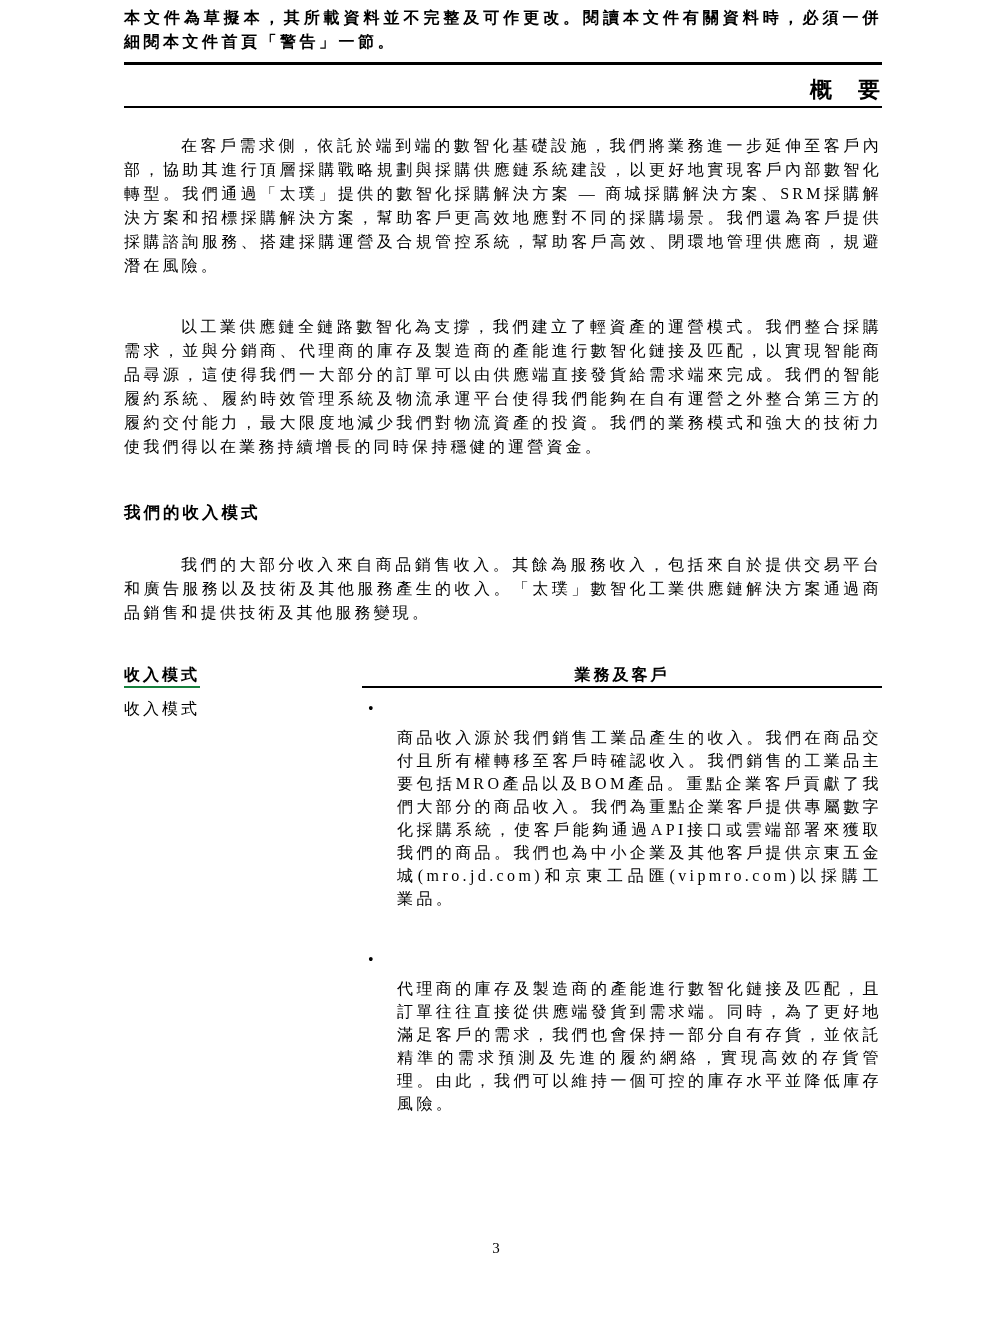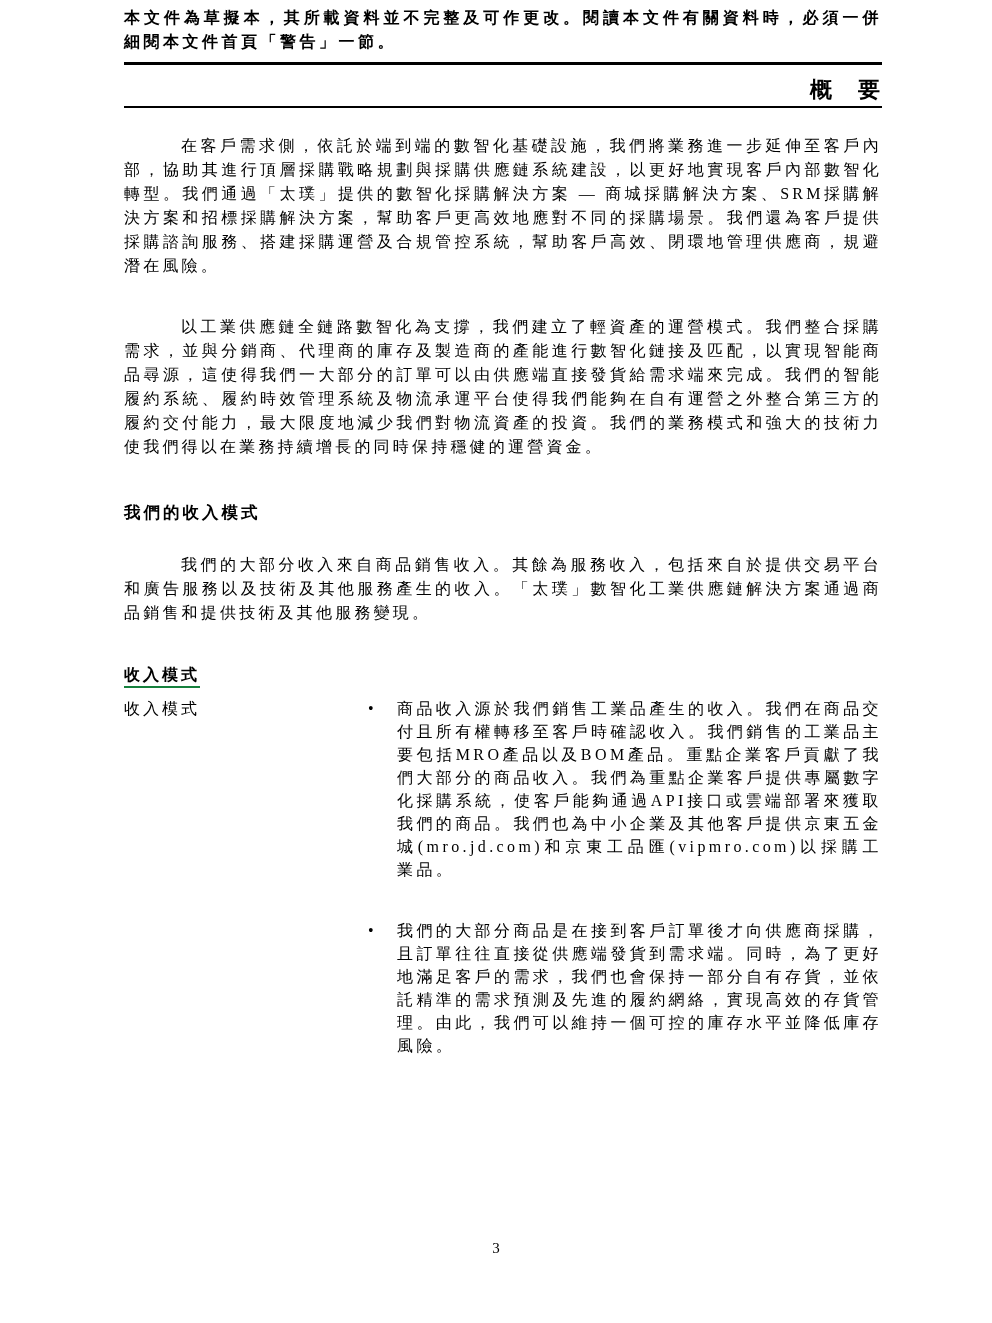--- a/index.html
+++ b/index.html
@@ -114,20 +114,21 @@
     line-height: 23px;
     padding-left: 6px;
     box-sizing: border-box;
   }
   .bullet-text {
     flex: 1;
     font-size: 16px;
     line-height: 23px;
     letter-spacing: 3.4px;
     text-align: justify;
+    margin-top: 29px;
   }
   .page-number {
     position: absolute;
     top: 1240px;
     left: 0;
     width: 992px;
     text-align: center;
     font-size: 15px;
   }
 </style>
@@ -152,34 +153,35 @@
   <div class="section-heading">我們的收入模式</div>
 
   <p class="body-para after-heading">我們的大部分收入來自商品銷售收入。其餘為服務收入，包括來自於提供交易平台和廣告服務以及技術及其他服務產生的收入。「太璞」數智化工業供應鏈解決方案通過商品銷售和提供技術及其他服務變現。</p>
 
   <div class="rev-table">
 
     <div class="rev-header">
       <div class="rev-col1">
         <span class="rev-col1-header">收入模式</span>
       </div>
+      <div class="rev-col2 rev-col2-header">業務及客戶</div>
     </div>
 
     <div class="rev-row">
       <div class="rev-col1 rev-row-label">收入模式</div>
       <div class="rev-col2">
 
         <div class="bullet-item">
           <span class="bullet-marker">•</span>
           <span class="bullet-text">商品收入源於我們銷售工業品產生的收入。我們在商品交付且所有權轉移至客戶時確認收入。我們銷售的工業品主要包括MRO產品以及BOM產品。重點企業客戶貢獻了我們大部分的商品收入。我們為重點企業客戶提供專屬數字化採購系統，使客戶能夠通過API接口或雲端部署來獲取我們的商品。我們也為中小企業及其他客戶提供京東五金城(mro.jd.com)和京東工品匯(vipmro.com)以採購工業品。</span>
         </div>
 
         <div class="bullet-item second">
           <span class="bullet-marker">•</span>
-          <span class="bullet-text">我們的大部分商品是在接到客戶訂單後才向供應商採購，且訂單往往直接從供應端發貨到需求端。同時，為了更好地滿足客戶的需求，我們也會保持一部分自有存貨，並依託精準的需求預測及先進的履約網絡，實現高效的存貨管理。由此，我們可以維持一個可控的庫存水平並降低庫存風險。</span>
+          <span class="bullet-text">代理商的庫存及製造商的產能進行數智化鏈接及匹配，且訂單往往直接從供應端發貨到需求端。同時，為了更好地滿足客戶的需求，我們也會保持一部分自有存貨，並依託精準的需求預測及先進的履約網絡，實現高效的存貨管理。由此，我們可以維持一個可控的庫存水平並降低庫存風險。</span>
         </div>
 
       </div>
     </div>
 
   </div>
 
 </div>
 
 <div class="page-number">3</div>

